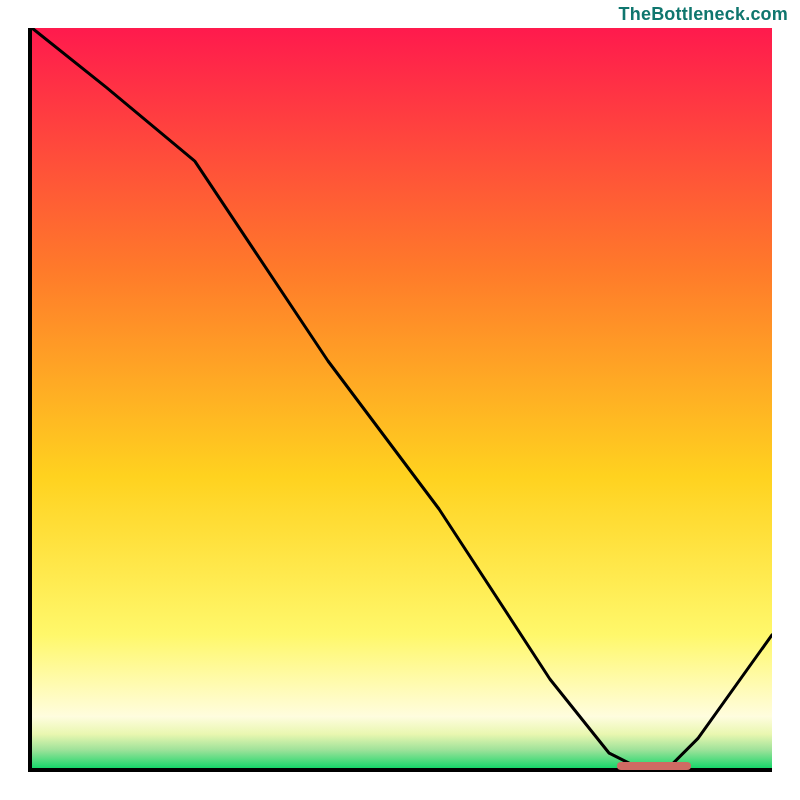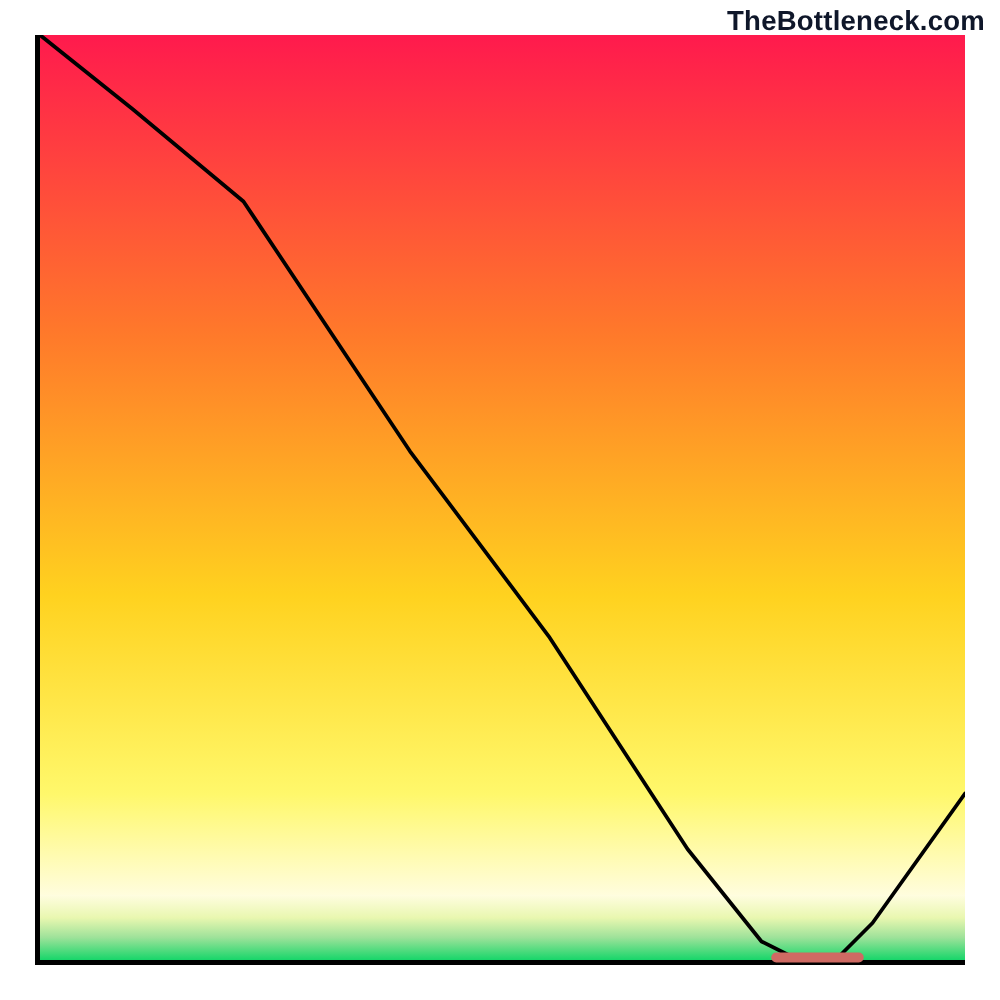--- a/index.html
+++ b/index.html
@@ -12,23 +12,23 @@
   }
   .outer {
     position: relative;
     width: 800px;
     height: 800px;
   }
   .watermark {
     position: absolute;
     top: 4px;
     right: 12px;
-    font-size: 22px;
+    font-size: 18px;
     font-weight: 600;
-    color: #0f172a;
+    color: #0f766e;
     letter-spacing: 0.2px;
   }
   .plot-frame {
     position: absolute;
     left: 28px;
     top: 28px;
     width: 744px;
     height: 744px;
     border-left: 4px solid #000;
     border-bottom: 4px solid #000;

